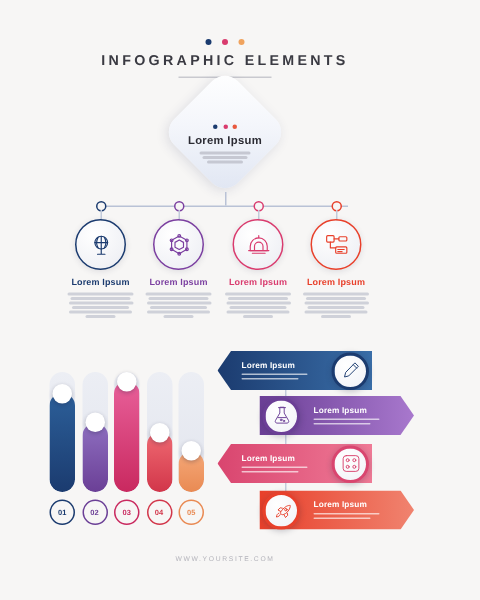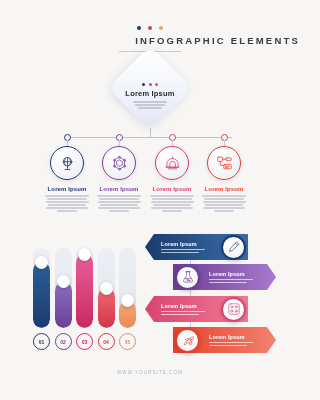--- a/index.html
+++ b/index.html
@@ -5,21 +5,21 @@
   html,body{margin:0;padding:0;}
   body{
     width:300px;height:400px;
     background:#f7f6f5;
     font-family:"Liberation Sans","DejaVu Sans",sans-serif;
     overflow:hidden;position:relative;
   }
   .page{position:relative;width:300px;height:400px;}
 
   
-  .hdr{position:absolute;left:0;top:26px;width:300px;text-align:right;}
+  .hdr{position:absolute;left:0;top:26px;width:300px;text-align:center;}
   .hdr-dots{display:flex;justify-content:center;gap:7px;margin-bottom:5px;}
   .hdr-dots i{width:4px;height:4px;border-radius:50%;display:block;}
   .hdr-title{
     font-size:9.5px;letter-spacing:2.2px;color:#3a3a42;font-weight:600;
     white-space:nowrap;
   }
   .hdr-rule{width:62px;height:1px;background:#c9c9cf;margin:5px auto 0;}
 
   
   .diamond-wrap{position:absolute;left:106px;top:62px;width:88px;height:76px;}

